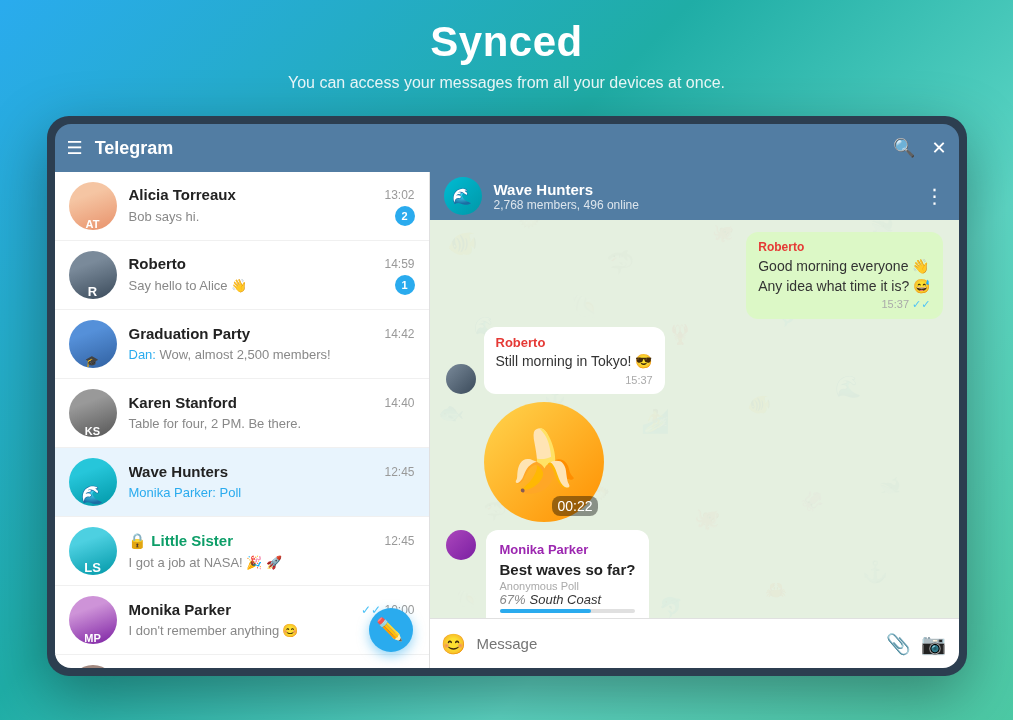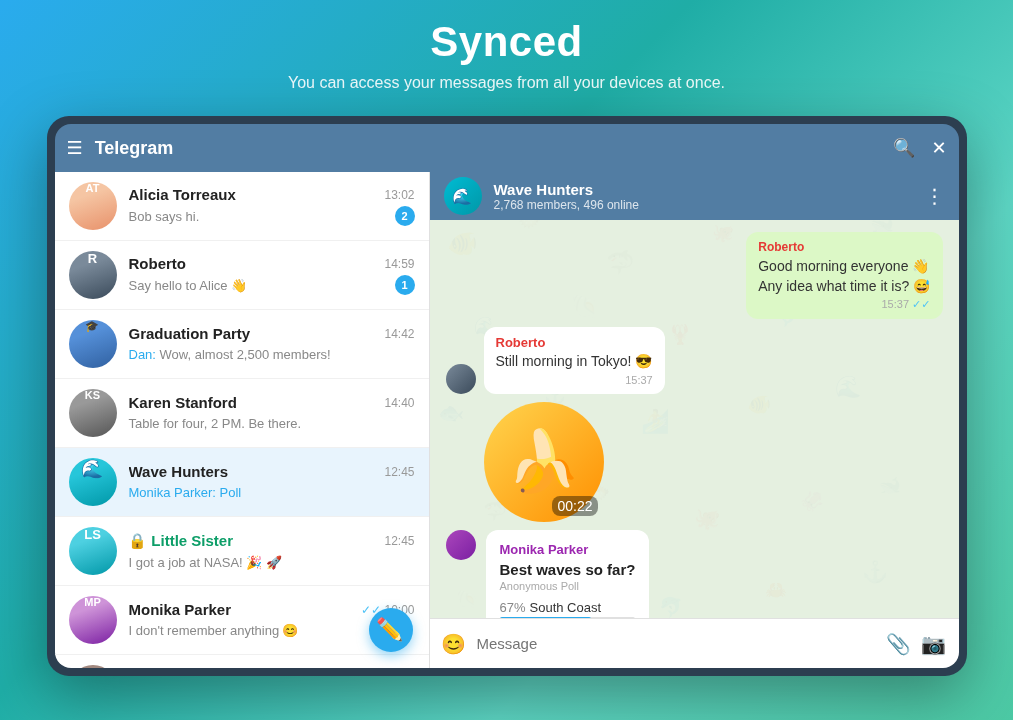--- a/index.html
+++ b/index.html
@@ -99,21 +99,21 @@
       cursor: pointer;
       gap: 12px;
     }
     .avatar {
       width: 48px;
       height: 48px;
       border-radius: 50%;
       flex-shrink: 0;
       overflow: hidden;
       display: flex;
-      align-items: flex-start;
+      align-items: flex-end;
       justify-content: center;
       font-size: 18px;
       font-weight: bold;
       color: white;
     }
     .chat-info {
       flex: 1;
       min-width: 0;
     }
     .chat-header-row {
@@ -326,24 +326,25 @@
     }
     .poll-title {
       font-size: 15px;
       font-weight: 700;
       color: #222;
       margin-bottom: 2px;
     }
     .poll-type {
       font-size: 11px;
       color: #aaa;
-      margin-bottom: 8px;
+      margin-bottom: 0;
     }
     .poll-option {
       margin-bottom: 6px;
+      font-style: italic;
     }
     .poll-option-label {
       display: flex;
       gap: 4px;
       font-size: 13px;
       color: #333;
       margin-bottom: 2px;
     }
     .poll-pct { color: #888; font-size: 13px; }
     .poll-bar-bg {

